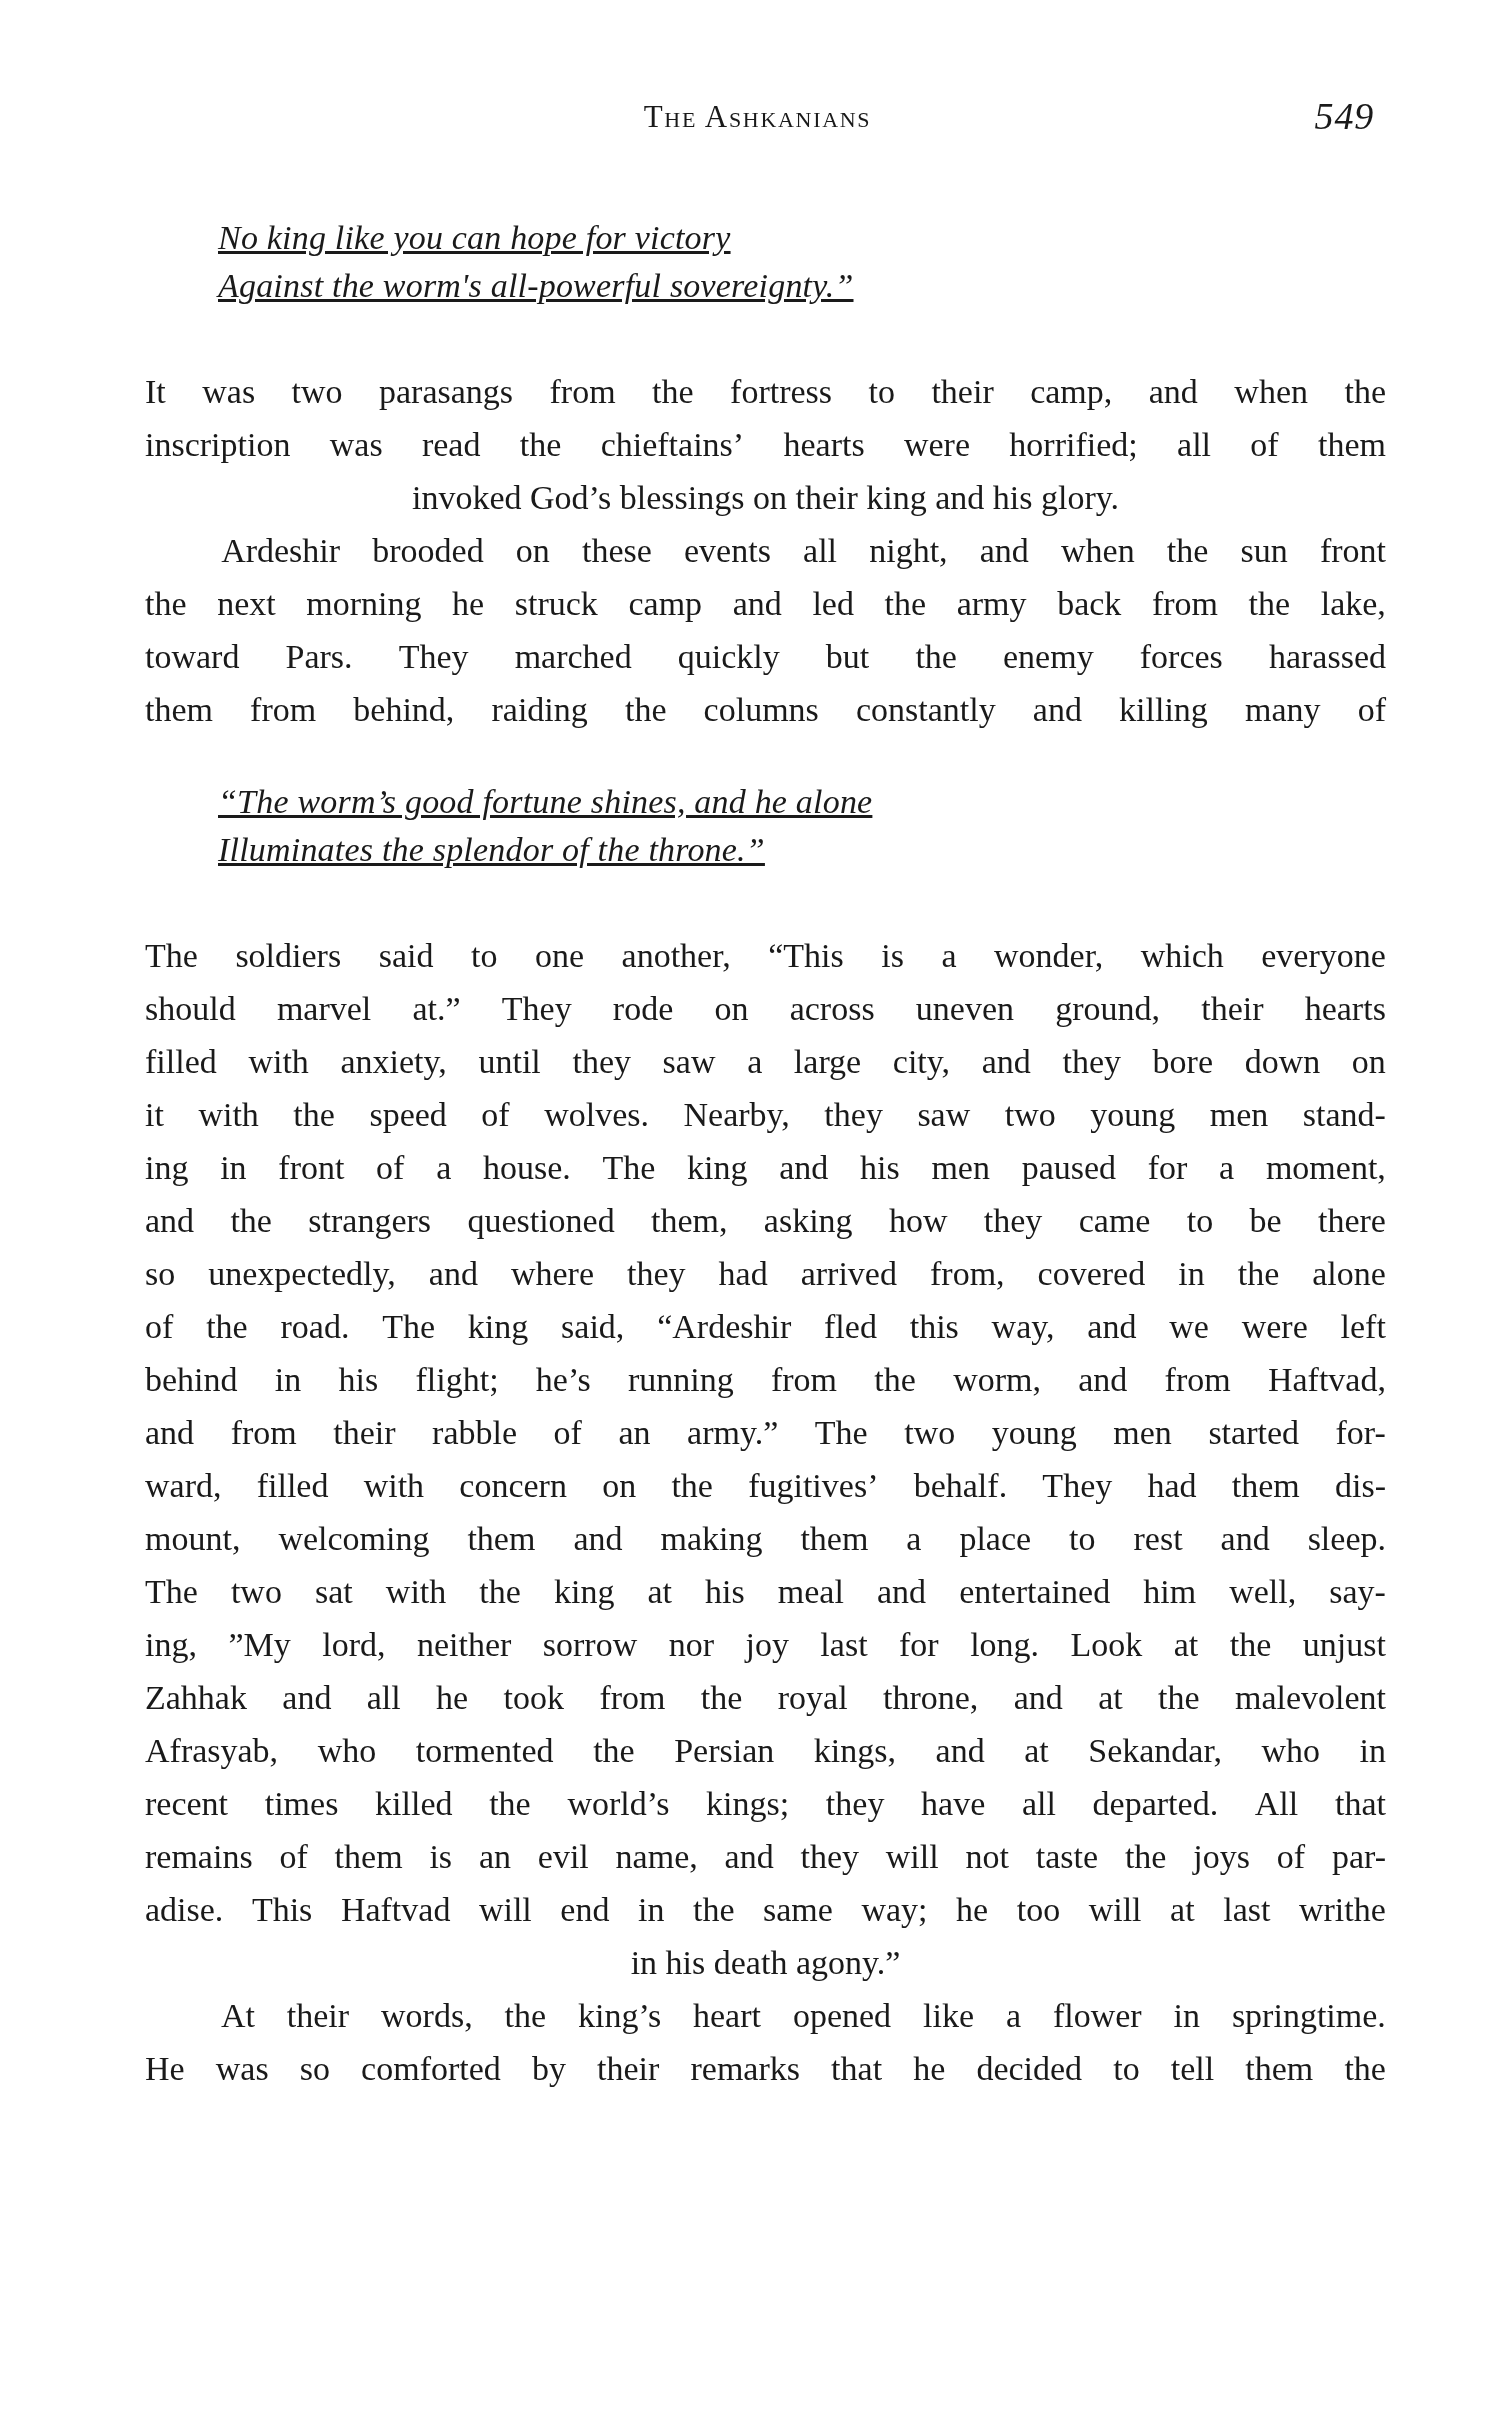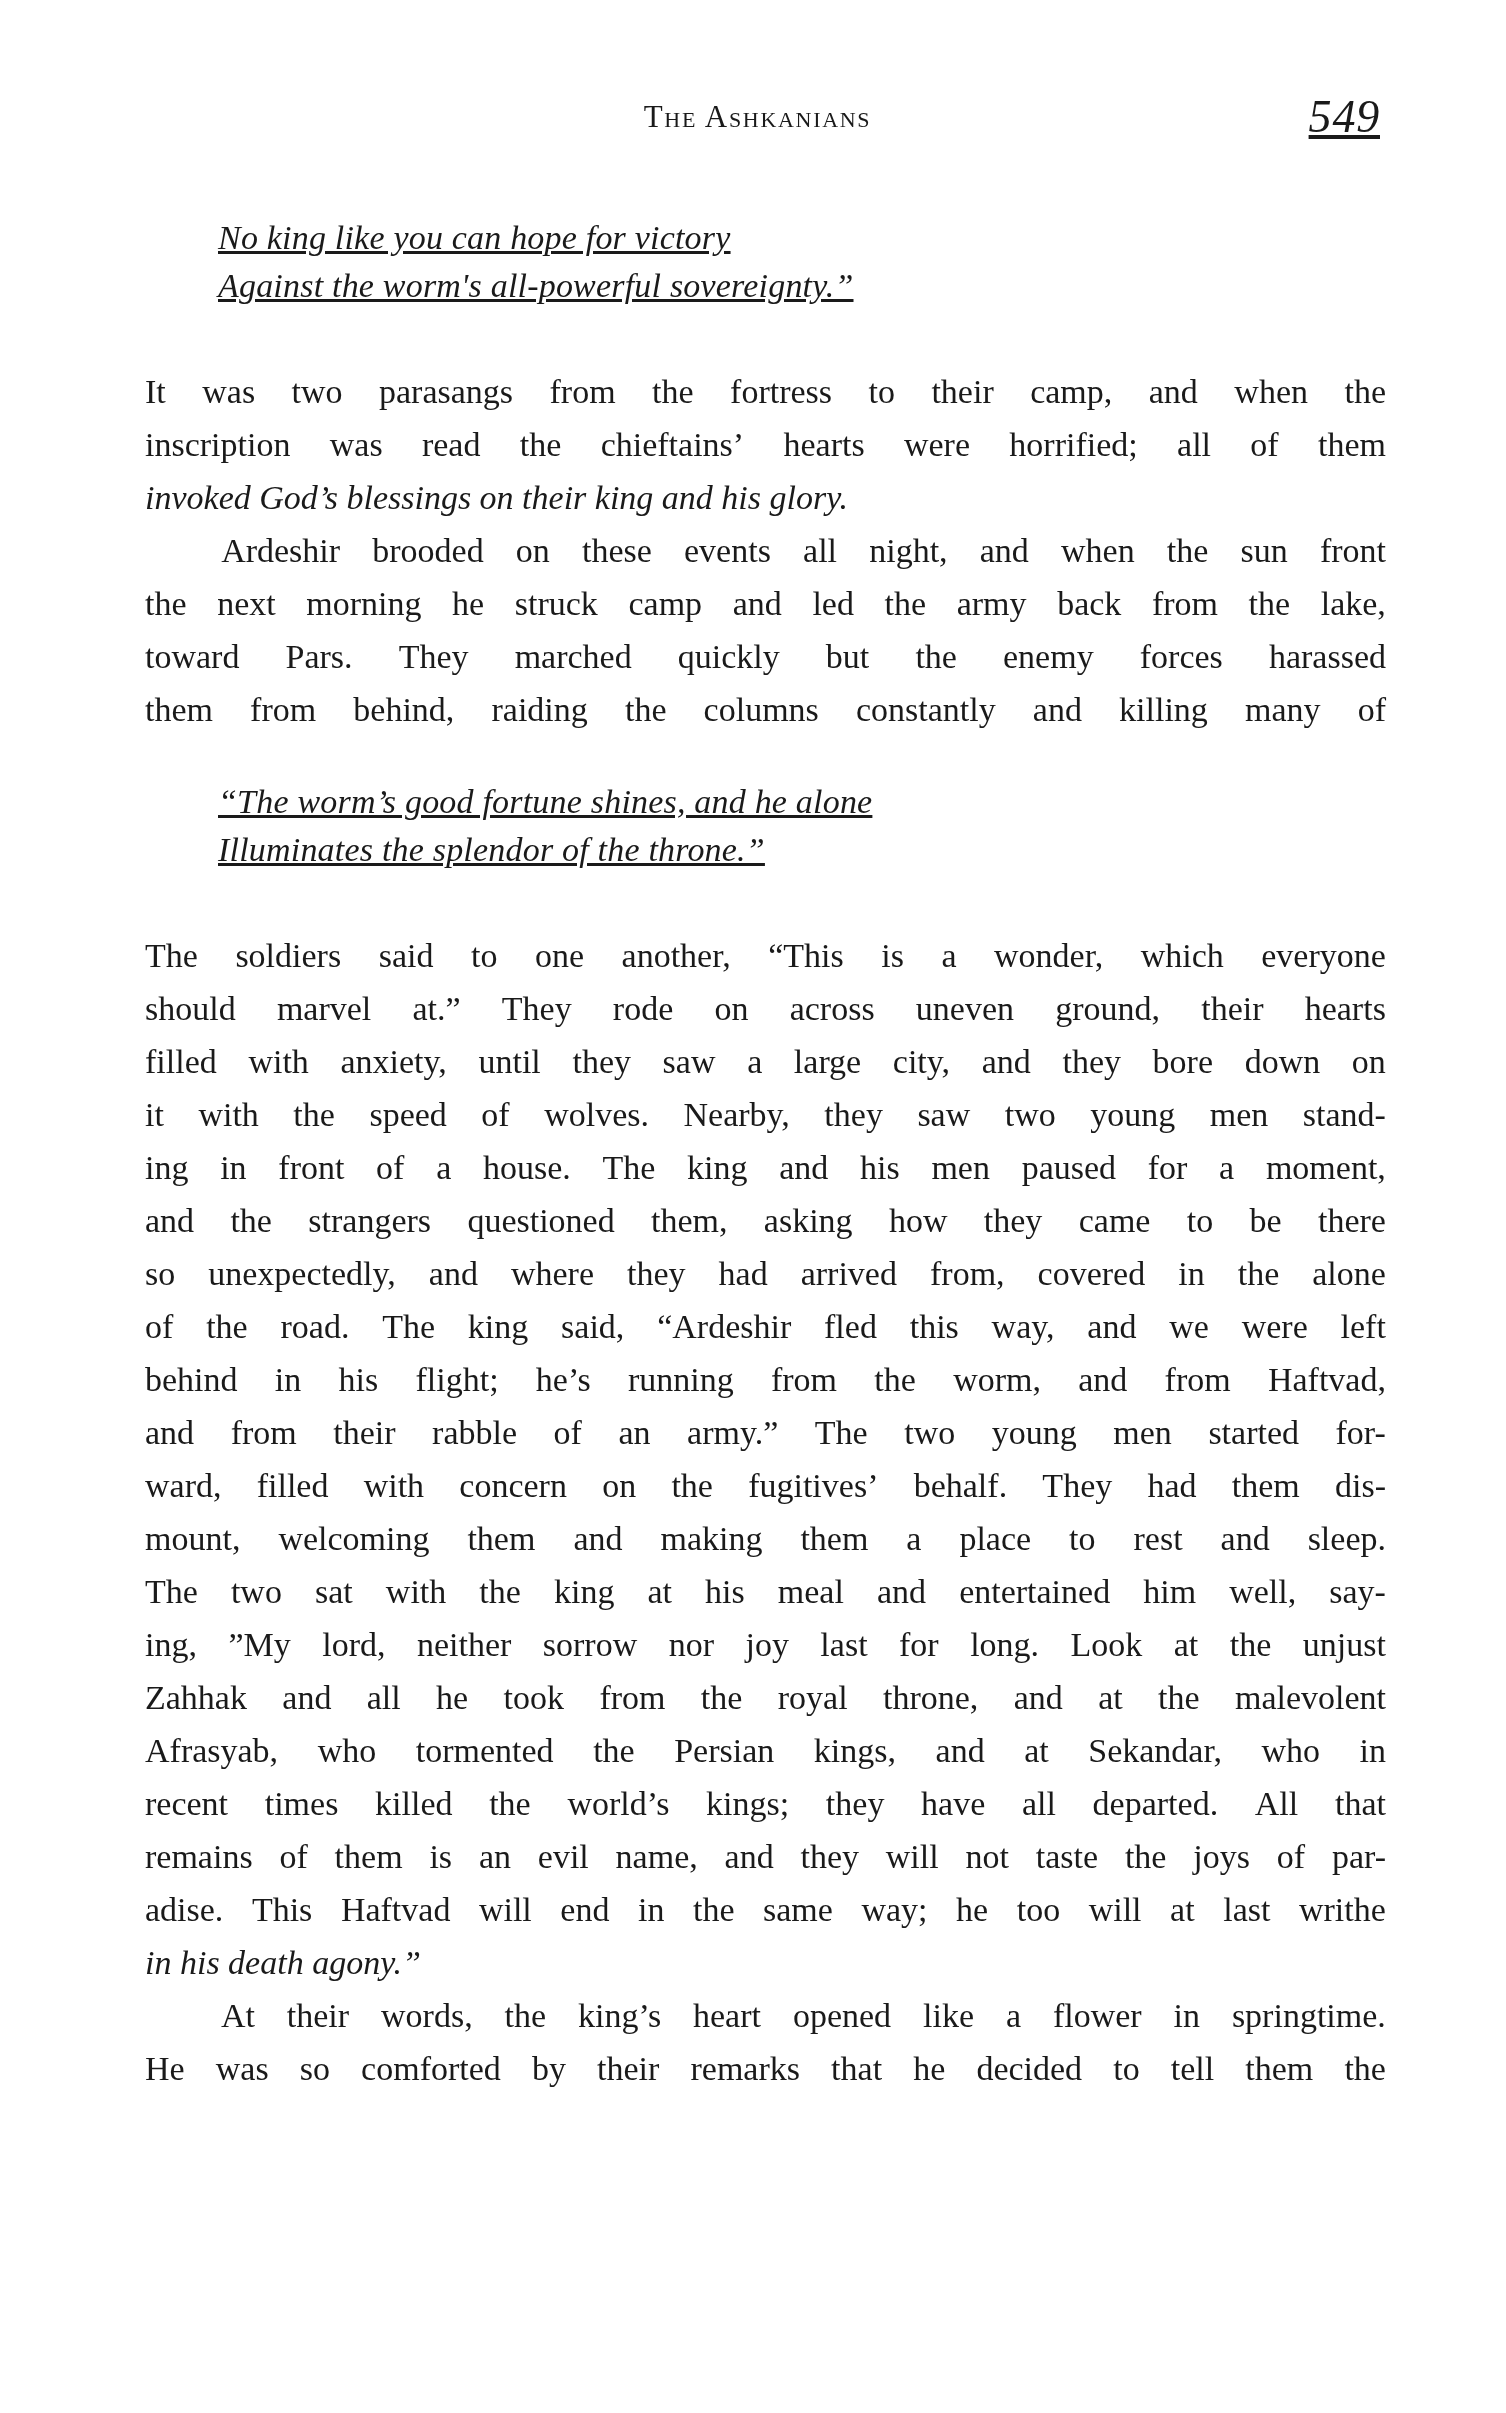--- a/index.html
+++ b/index.html
@@ -37,27 +37,26 @@
     width: 1249px;
     text-align: center;
     font-size: 31px;
     font-variant: small-caps;
     letter-spacing: 1.7px;
     line-height: 37px;
     white-space: nowrap;
   }
   .folio {
     position: absolute;
-    right: 2px;
+    right: 8px;
     top: -1.6px;
     font-style: italic;
-    font-size: 46px;
+    font-size: 38px;
     line-height: 41px;
     letter-spacing: 0.8px;
-    text-decoration: underline;
   }
 
   
   .textblock {
     position: absolute;
     left: 145px;
     top: 197px;
     width: 1241px;
   }
 
@@ -75,21 +74,21 @@
 
   
   .para { margin: 0; font-size: 34px; line-height: 53px; }
   .para .line {
     display: flex;
     justify-content: space-between;
     white-space: pre;
     width: 100%;
     text-align: right;
   }
-  .para .line.last { display: block; text-align: left; font-style: italic; }
+  .para .line.last { display: block; text-align: center; }
   .para .line .w { display: inline-block; }
   .para .line.indent::before {
     content: "";
     display: inline-block;
     width: 44px;
     flex: 0 0 44px;
   }
   .gap-md { height: 42px; }
   .gap-lg { height: 55px; }
 </style>

